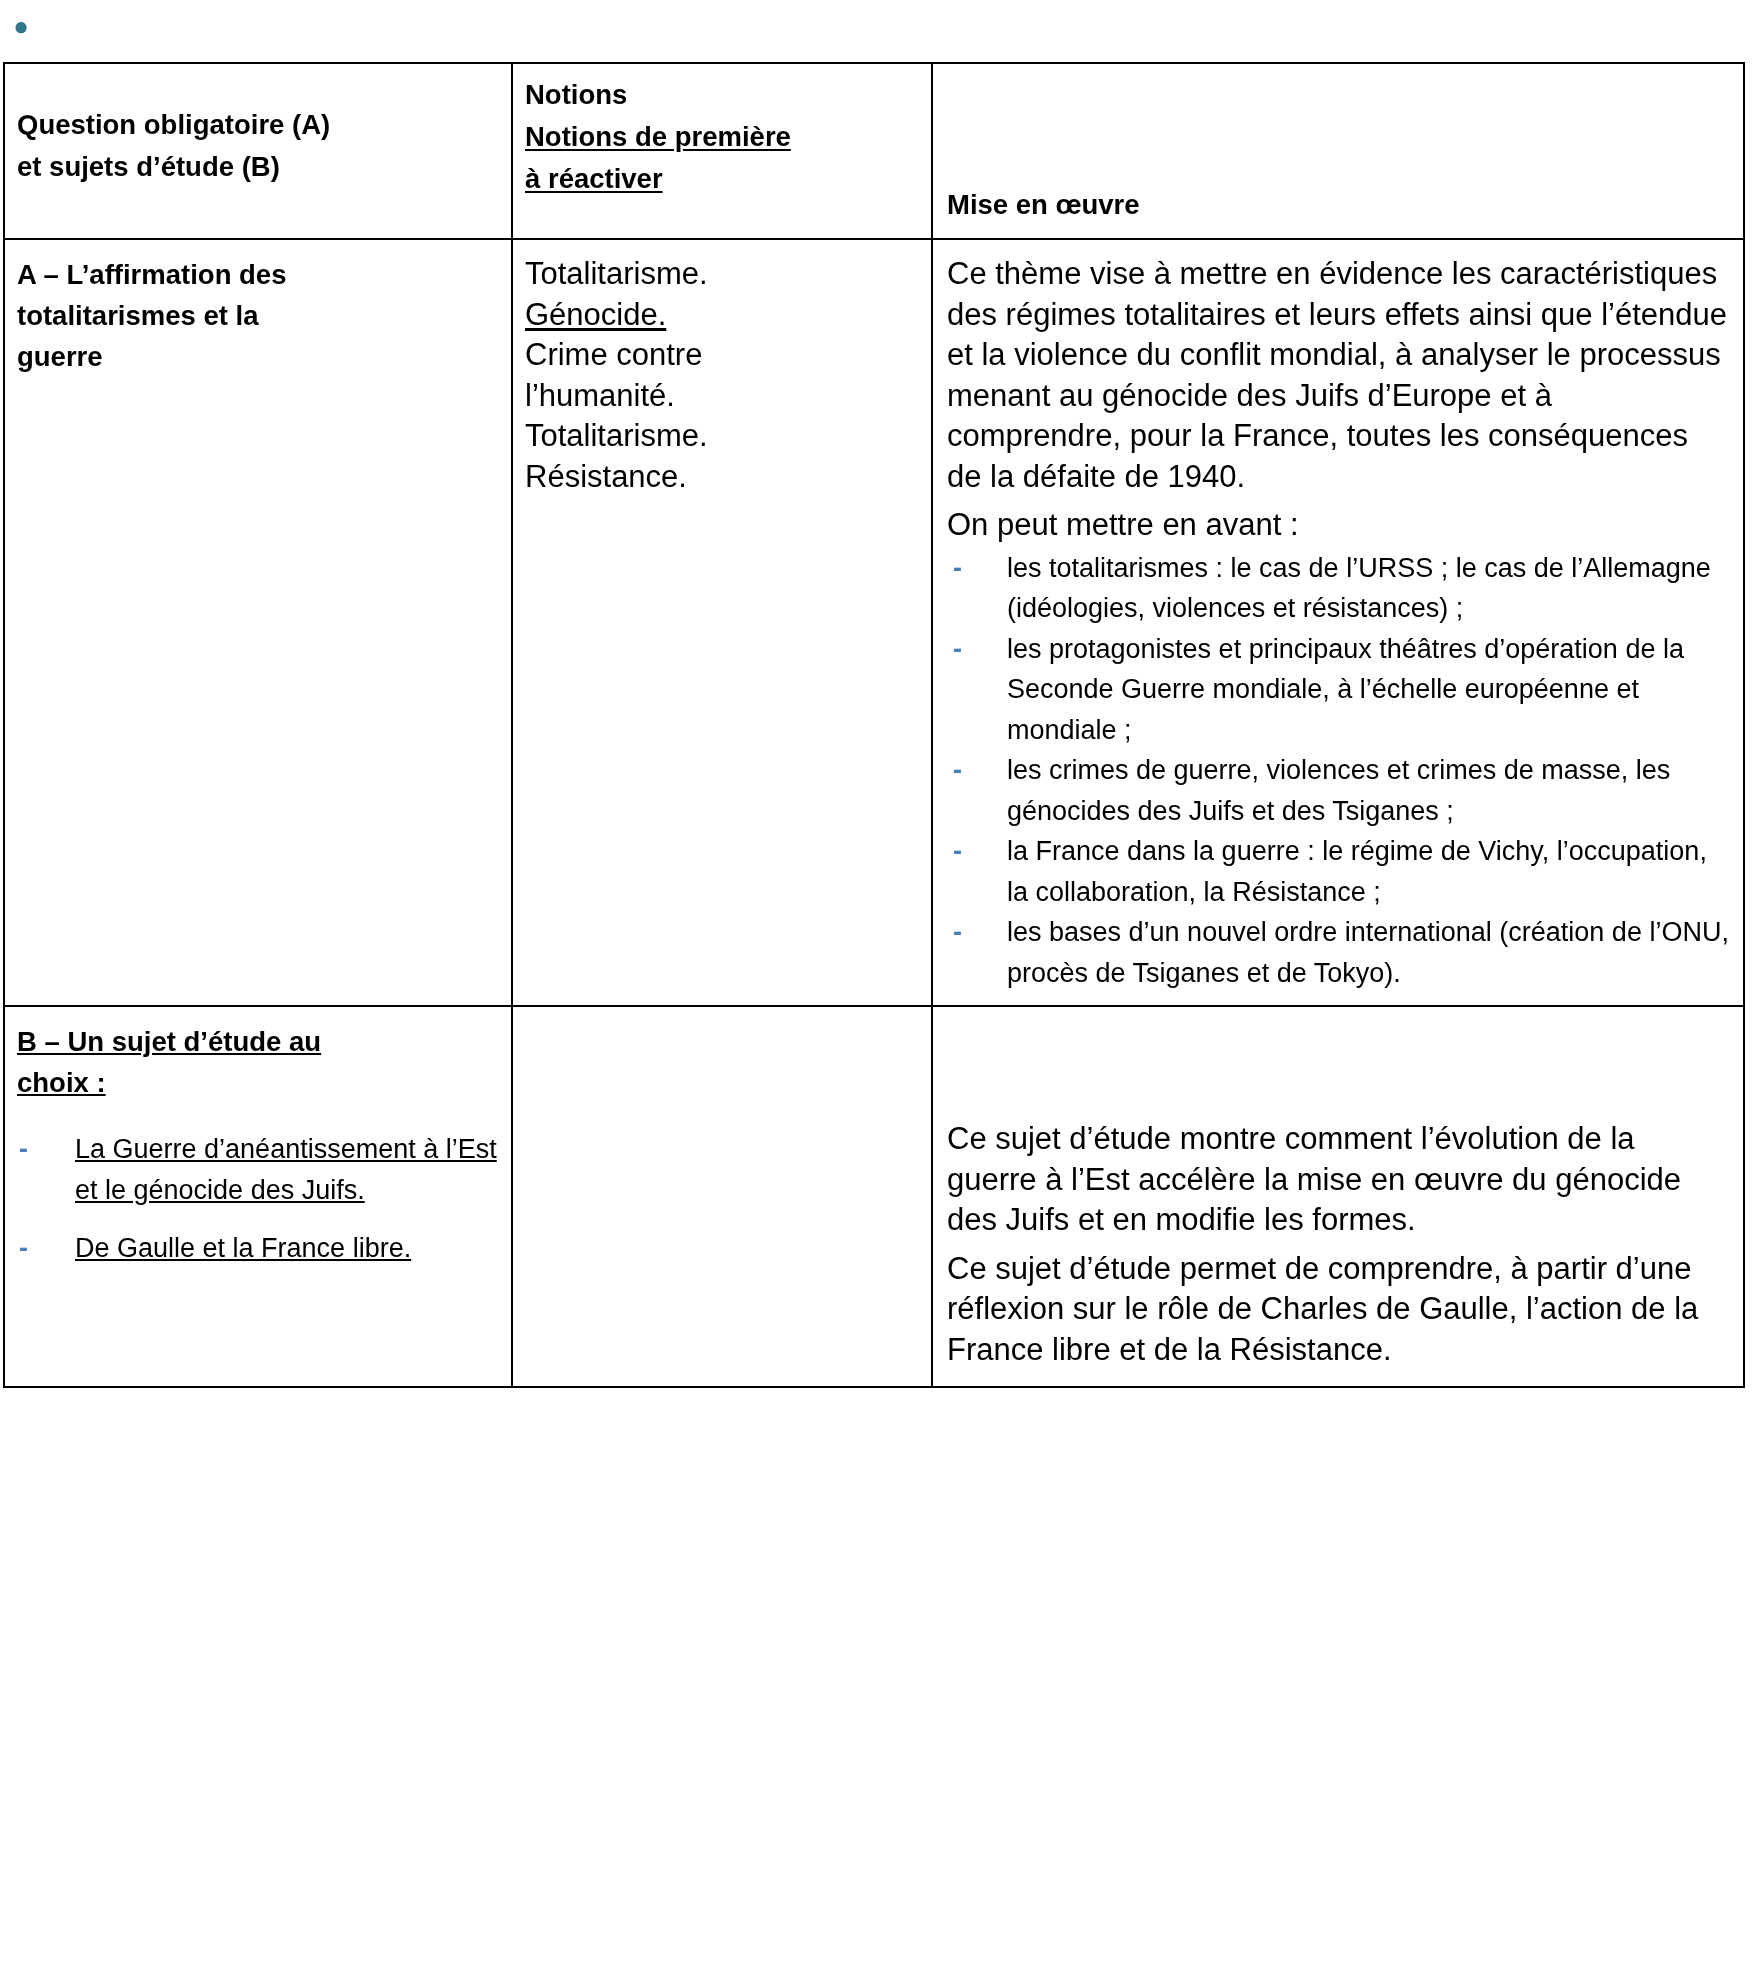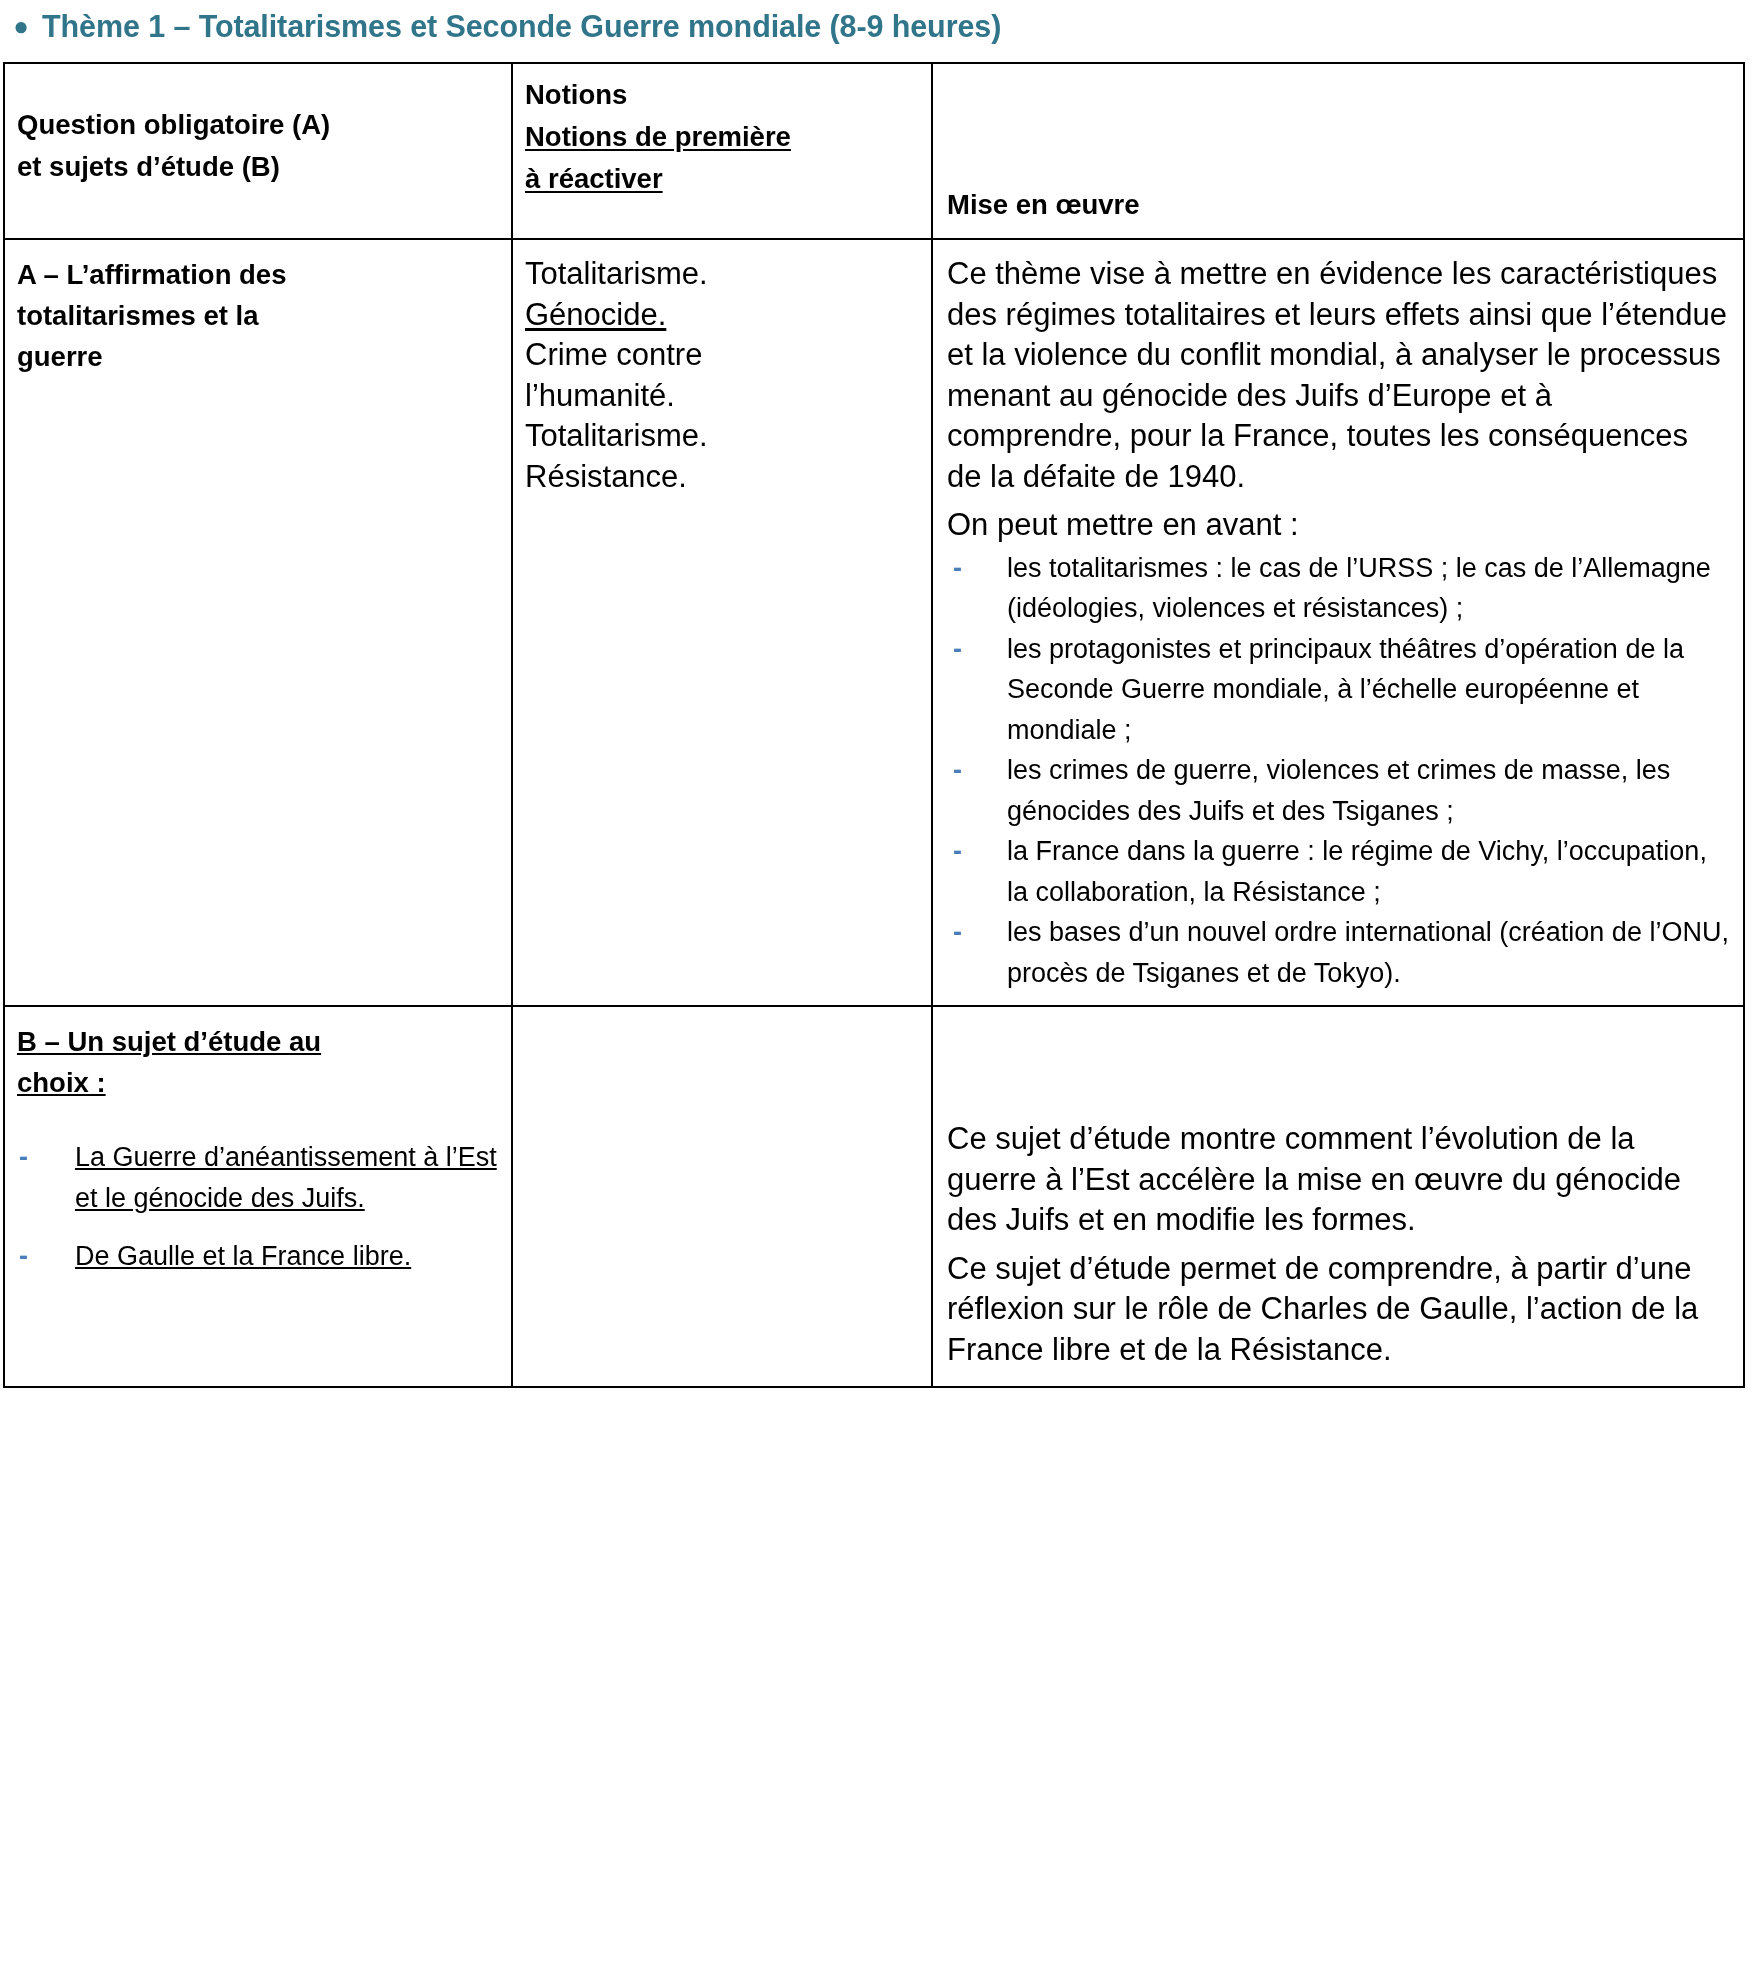--- a/index.html
+++ b/index.html
@@ -122,21 +122,20 @@
   .cellB-1 { padding: 14px 12px 14px 12px; text-decoration: underline; }
   .cellB-3 { padding: 112px 14px 14px 14px; }
 </style>
 </head>
 <body>
 
 <div class="page">
 
   <div class="theme-heading">
     <span class="theme-bullet">●</span>
-    <span class="theme-title">Thème 1 – Totalitarismes et Seconde Guerre mondiale (8-9 heures)</span>
   </div>
 
   <table class="grid">
     <colgroup>
       <col class="c1">
         <col class="c2">
         <col class="c3">
     </colgroup>
     <tbody>
 
@@ -210,21 +209,21 @@
               </li>
             </ul>
           </div>
         </td>
       </tr>
 
       <tr>
         <td>
           <div class="cellB-1">
             <div class="body-bold">B – Un sujet d’étude au</div>
-            <div class="body-bold" style="margin-bottom:34px">choix :</div>
+            <div class="body-bold" style="margin-bottom:26px">choix :</div>
             <ul class="dashlist narrow">
               <li style="margin-bottom:18px">
                 <span class="dash">-</span>
                 <span>La Guerre d’anéantissement à l’Est et le génocide des Juifs.</span>
               </li>
               <li>
                 <span class="dash">-</span>
                 <span>De Gaulle et la France libre.</span>
               </li>
             </ul>

